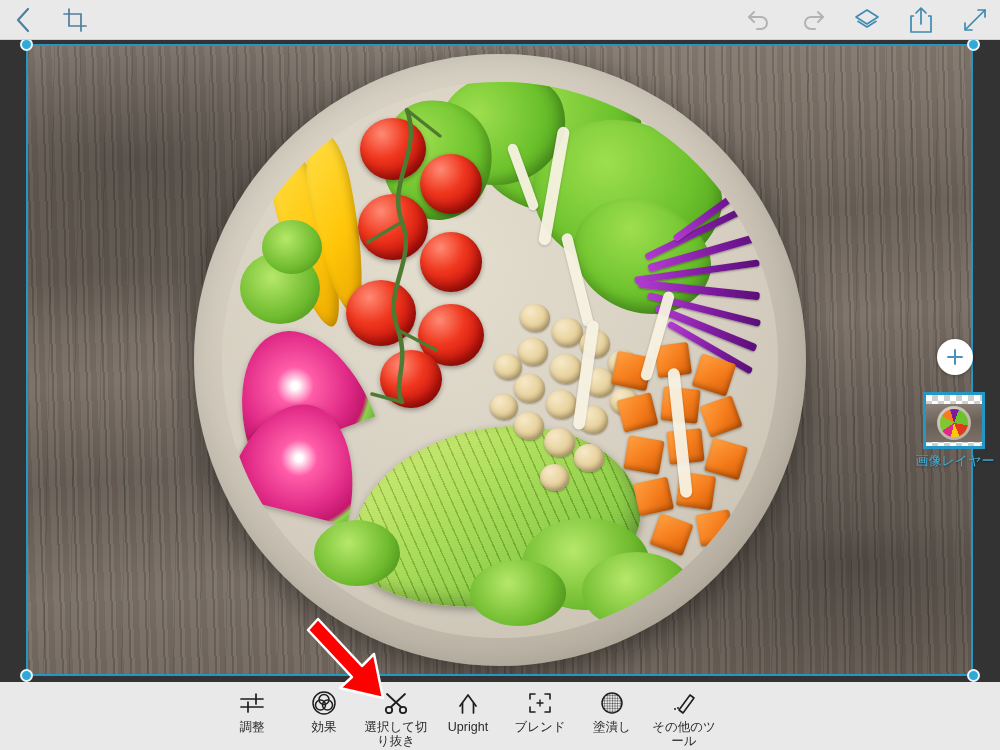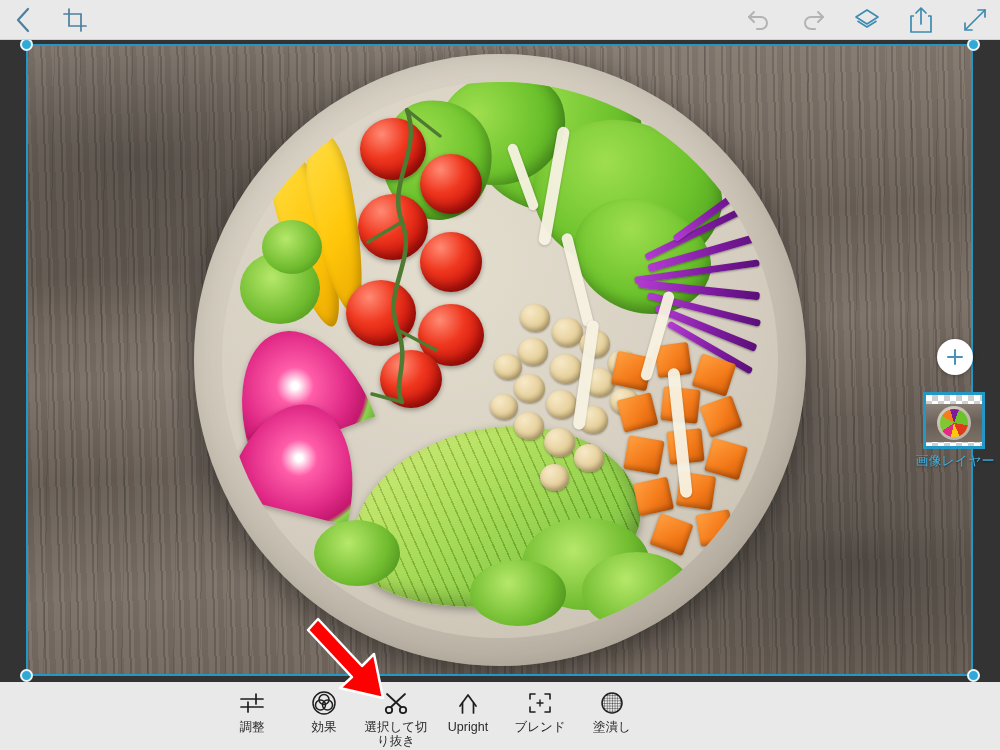--- a/index.html
+++ b/index.html
@@ -436,17 +436,27 @@
               <pattern id="gridp" width="2.6" height="2.6" patternUnits="userSpaceOnUse">
                 <path d="M0 0 H2.6 M0 0 V2.6" stroke="#1e1e1e" stroke-width="0.8"></path>
               </pattern>
             </defs>
             <circle cx="13" cy="13" r="10" fill="url(#gridp)" stroke="#1e1e1e" stroke-width="1.5"></circle>
           </svg>
         </span>
         <span class="lbl">塗潰し</span>
       </div>
 
+      <div class="tool">
+        <span class="gly">
+          <svg width="26" height="24" viewBox="0 0 26 24">
+            <path d="M8 19 L19 4 L23 7 L12 22 Z" fill="none" stroke="#1e1e1e" stroke-width="1.6" stroke-linejoin="round"></path>
+            <circle cx="4" cy="18" r="1" fill="#1e1e1e"></circle>
+            <circle cx="7" cy="17" r="1" fill="#1e1e1e"></circle>
+          </svg>
+        </span>
+        <span class="lbl">その他のツール</span>
+      </div>
 
     </div>
   </div>
 
 </div>
 
 </body></html>

